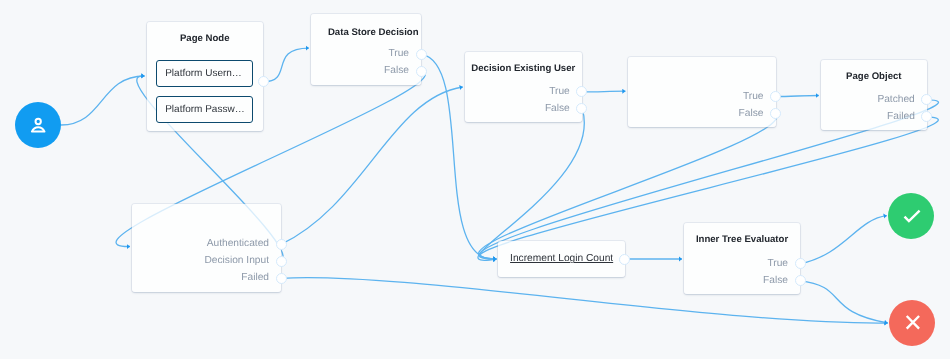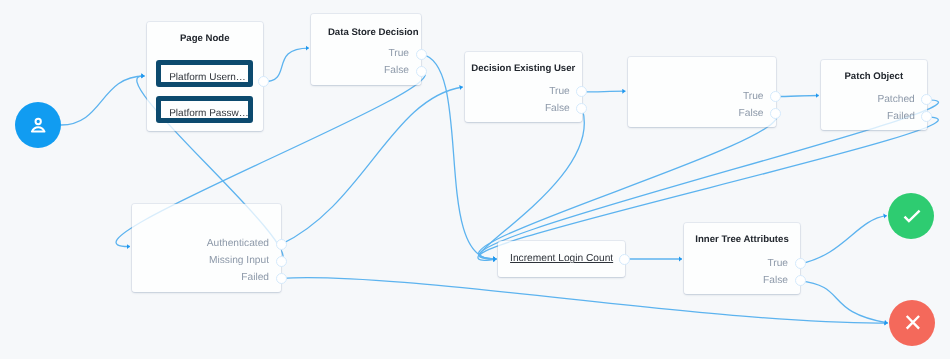--- a/index.html
+++ b/index.html
@@ -11,21 +11,21 @@
   .node,.round,.simple-label,.node-title,.port-label,.field-label{transform:translateZ(0);}
   svg.layer{position:absolute;left:0;top:0;width:950px;height:359px;overflow:visible;}
   .node{position:absolute;background:rgba(255,255,255,.76);border-radius:3px;
         box-shadow:0 1px 2px rgba(116,134,158,.30),0 0 0 1px rgba(172,188,208,.22);}
   .node-title{position:absolute;left:0;right:0;font-size:9.6px;font-weight:bold;
               color:#22272e;text-align:center;line-height:1;}
   .port-label{position:absolute;right:12px;font-size:10.2px;color:#8d99a9;
               white-space:nowrap;line-height:1;text-align:right;}
   .port{position:absolute;width:11px;height:11px;border-radius:50%;background:#fff;
         border:1.5px solid #d4e9fb;box-sizing:border-box;}
-  .field{position:absolute;background:#fdfefe;border:5px solid #0c4a6e;border-radius:3px;
+  .field{position:absolute;background:#fdfefe;border:1px solid #0c4a6e;border-radius:3px;
          box-sizing:border-box;}
   .field-label{position:absolute;left:8.5px;font-size:10px;color:#2e333a;
                white-space:nowrap;line-height:1;}
   .round{position:absolute;border-radius:50%;}
   .round svg{position:absolute;left:0;top:0;}
   .simple-label{position:absolute;left:0;right:0;text-align:center;font-size:10.2px;
                 color:#2e333a;line-height:1;}
 </style>
 </head>
 <body>
@@ -84,40 +84,40 @@
     </div>
 <div class="port" style="left:576.3px;top:86.4px;"></div>
 <div class="port" style="left:576.3px;top:103.4px;"></div>
 <div class="node" style="left:627.5px;top:56.5px;width:148.0px;height:70.0px;">
       <div class="port-label" style="top:35.0px;">True</div>
       <div class="port-label" style="top:52.0px;">False</div>
     </div>
 <div class="port" style="left:770.0px;top:91.0px;"></div>
 <div class="port" style="left:770.0px;top:108.0px;"></div>
 <div class="node" style="left:820.8px;top:59.9px;width:106.0px;height:70.0px;">
-      <div class="node-title" style="top:12.1px;">Patch Object</div>
+      <div class="node-title" style="top:12.1px;">Page Object</div>
       <div class="port-label" style="top:35.0px;">Patched</div>
       <div class="port-label" style="top:52.0px;">Failed</div>
     </div>
 <div class="port" style="left:921.3px;top:94.4px;"></div>
 <div class="port" style="left:921.3px;top:111.4px;"></div>
 <div class="node" style="left:132.0px;top:204.0px;width:149.0px;height:88.0px;">
       <div class="port-label" style="top:35.4px;">Authenticated</div>
-      <div class="port-label" style="top:52.4px;">Missing Input</div>
+      <div class="port-label" style="top:52.4px;">Decision Input</div>
       <div class="port-label" style="top:69.4px;">Failed</div>
     </div>
 <div class="port" style="left:275.5px;top:238.9px;"></div>
 <div class="port" style="left:275.5px;top:255.9px;"></div>
 <div class="port" style="left:275.5px;top:272.9px;"></div>
 <div class="node" style="left:498.4px;top:240.9px;width:126.5px;height:36.3px;">
       <div class="simple-label" style="top:13.6px;text-decoration:underline;">Increment Login Count</div>
     </div>
 <div class="port" style="left:619.4px;top:253.5px;"></div>
 <div class="node" style="left:684.0px;top:223.4px;width:116.0px;height:71.0px;">
-      <div class="node-title" style="top:12.1px;">Inner Tree Attributes</div>
+      <div class="node-title" style="top:12.1px;">Inner Tree Evaluator</div>
       <div class="port-label" style="top:35.5px;">True</div>
       <div class="port-label" style="top:52.5px;">False</div>
     </div>
 <div class="port" style="left:794.5px;top:258.4px;"></div>
 <div class="port" style="left:794.5px;top:275.4px;"></div>
 <div class="round" style="left:887.8px;top:192.5px;width:46.4px;height:46.4px;background:#2ecc71;">
       <svg width="46.40" height="46.40" viewBox="0 0 46.4 46.4">
         <path d="M16.5 23.6 L20.9 28.0 L31.6 17.7" fill="none" stroke="#fff" stroke-width="2.4" stroke-linecap="butt" stroke-linejoin="miter"></path>
       </svg>
     </div>

